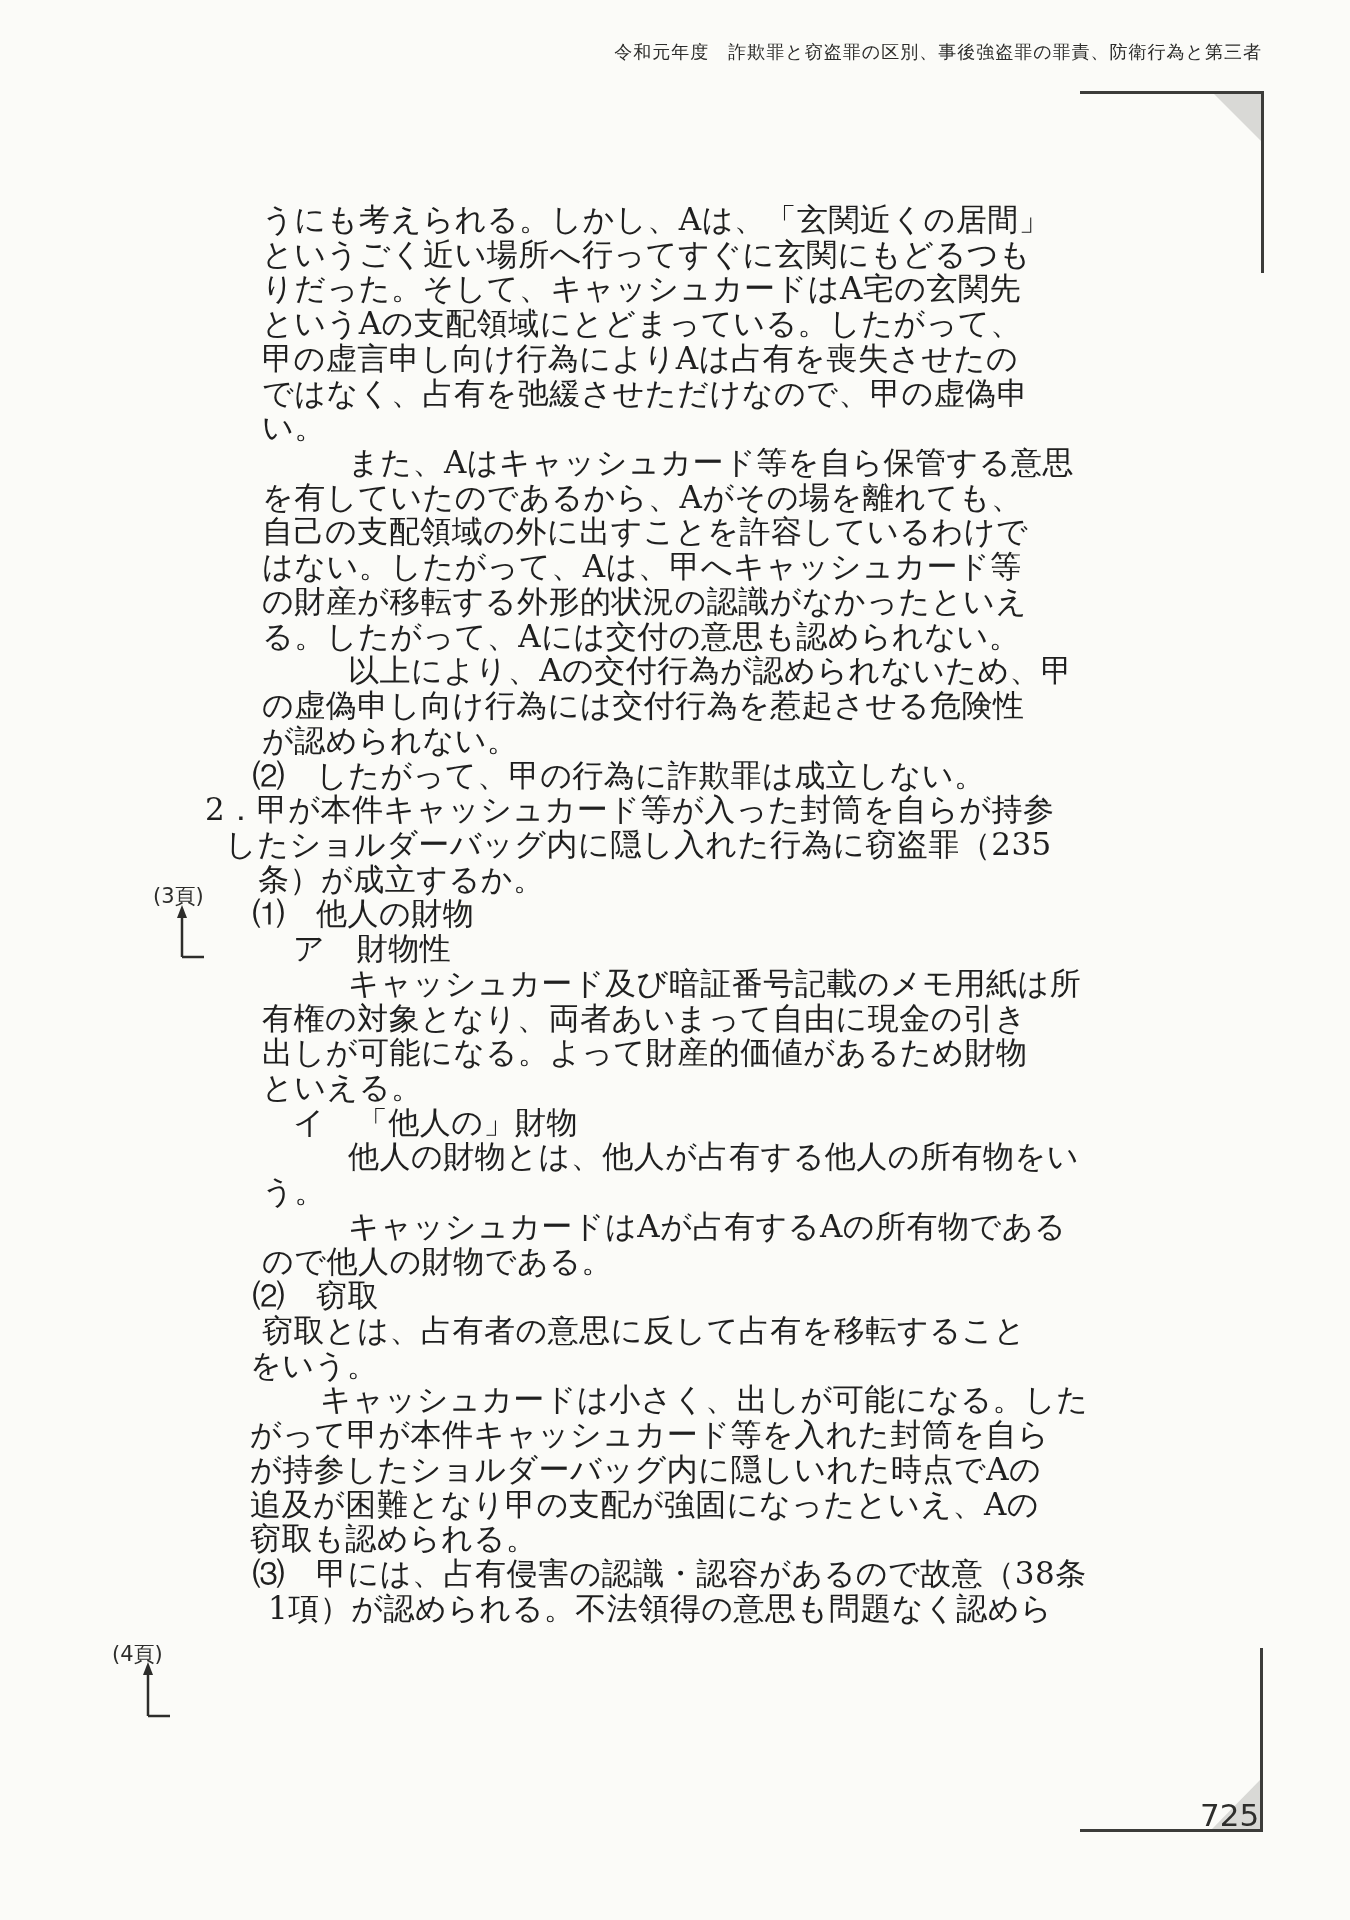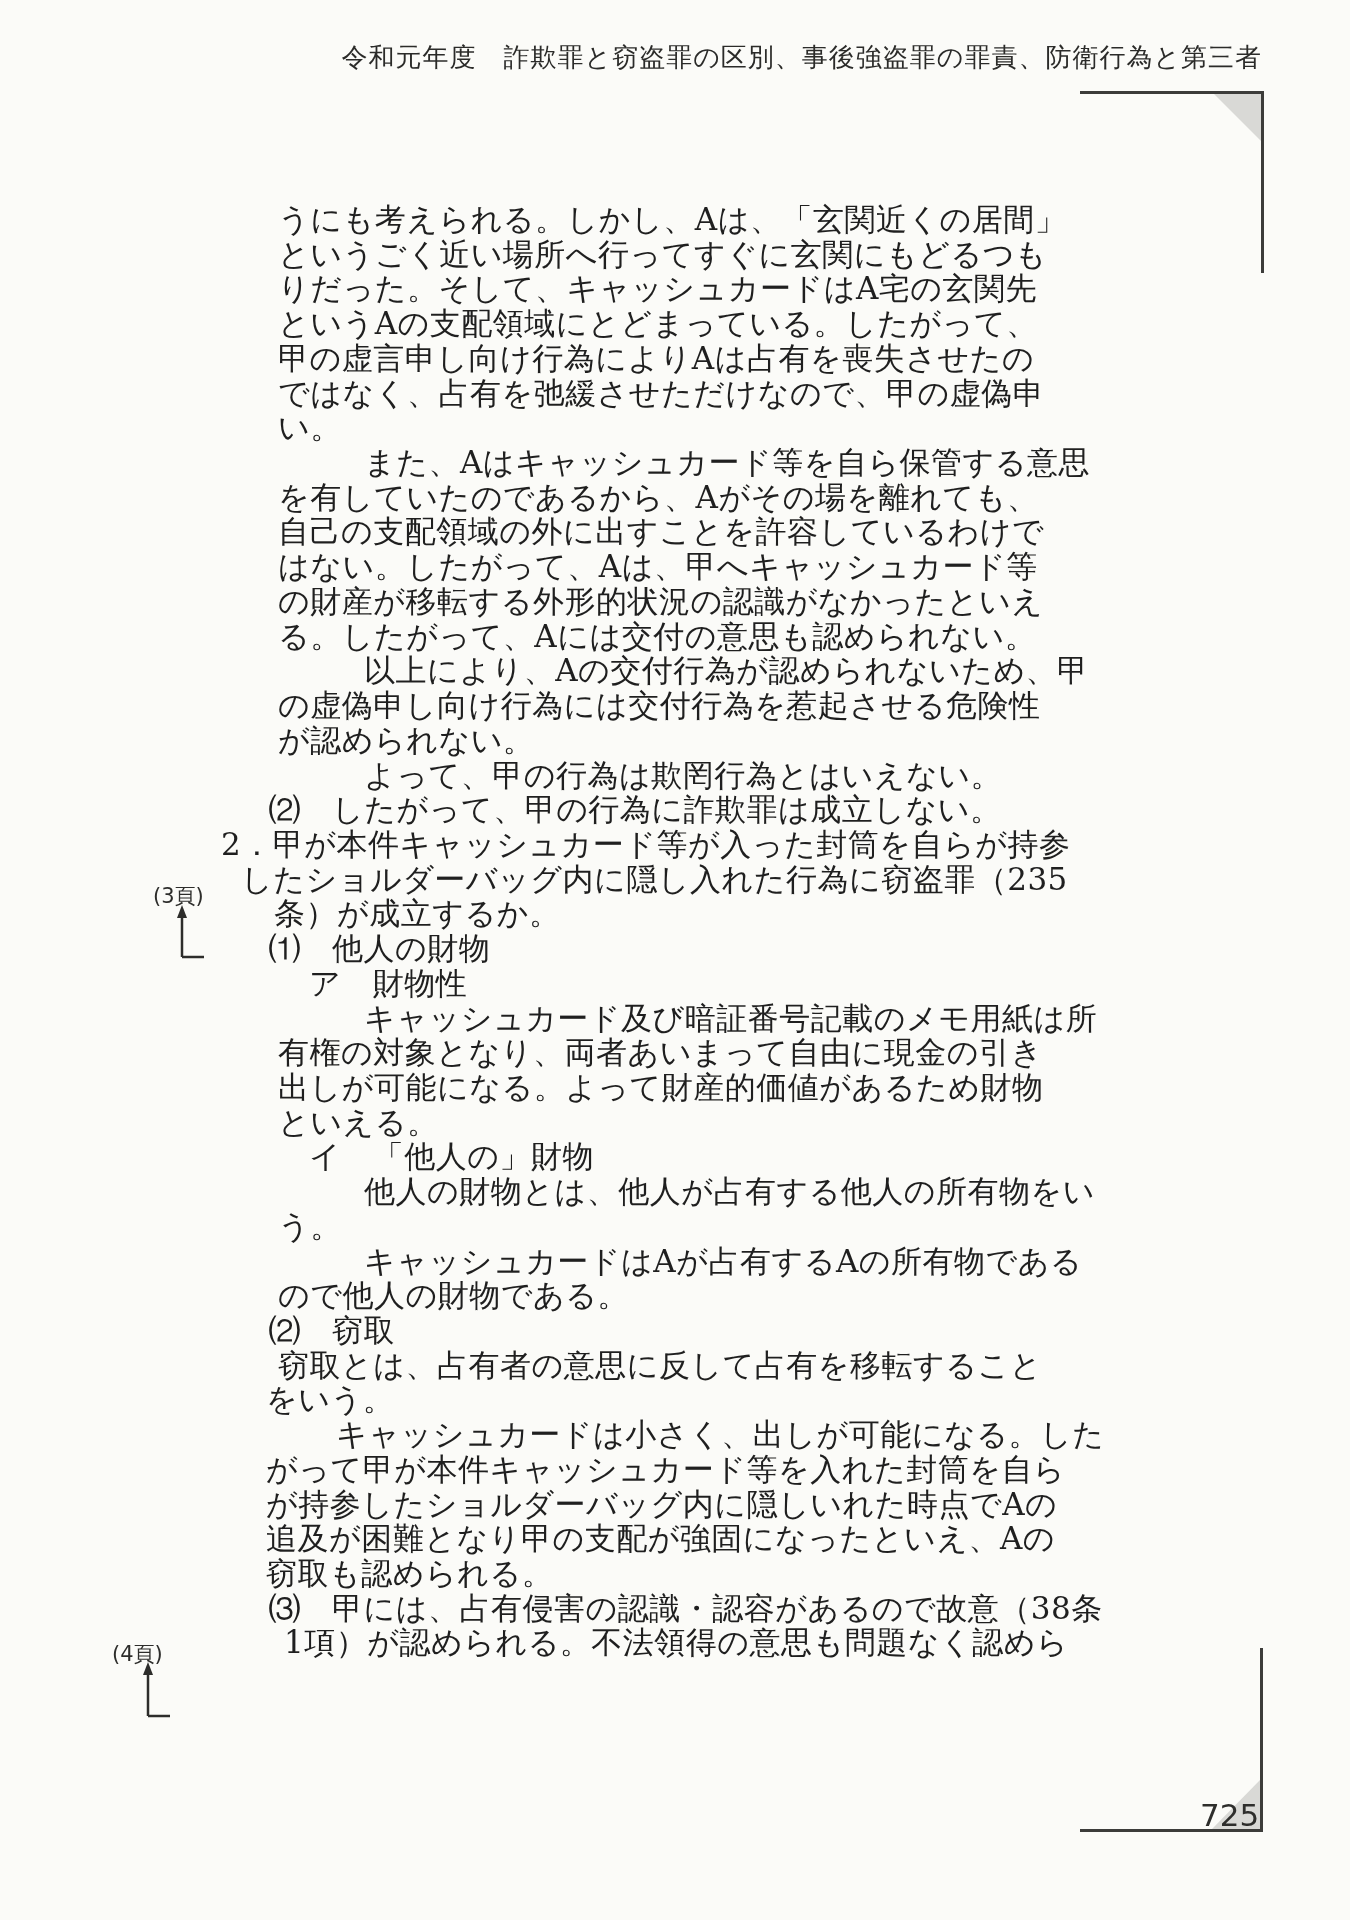--- a/index.html
+++ b/index.html
@@ -15,21 +15,21 @@
     background:var(--paper-color);
     overflow:hidden;
     font-family:"DejaVu Serif","Liberation Serif",serif;
     color:var(--text-color);
   }
   
   .running-head{
     position:absolute;
     top:40px;right:88px;
     font-family:Liberation Serif, serif;
-    font-size:26px;letter-spacing:1px;
+    font-size:18px;letter-spacing:1px;
     color:#2b2b29;
     white-space:nowrap;
   }
   
   .rule{position:absolute;background:var(--rule-color);}
   .rule-top-h{left:1080px;top:91px;width:184px;height:3px;}
   .rule-top-v{left:1261px;top:91px;width:3px;height:182px;}
   .rule-bot-v{left:1260px;top:1648px;width:3px;height:184px;}
   .rule-bot-h{left:1080px;top:1829px;width:183px;height:3px;}
   .fold{position:absolute;background:var(--fold-color);}
@@ -38,21 +38,21 @@
   .fold-bottom{left:1212px;top:1780px;width:48px;height:49px;
     clip-path:polygon(100% 0,100% 100%,0 100%);}
   .page-number{
     position:absolute;left:1200px;top:1797px;width:57px;
     font-family:"DejaVu Sans","Liberation Sans",sans-serif;
     font-size:31px;color:#2e2e2c;text-align:left;
     letter-spacing:0;
   }
   
   .text-block{
-    position:absolute;left:0;top:202px;width:1172px;padding-left:16px;
+    position:absolute;left:0;top:202px;width:1172px;
   }
   .text-line{
     height:34.72px;line-height:34.72px;
     font-size:31px;white-space:nowrap;
     letter-spacing:0.5px;
   }
   .text-line>span{display:inline-block;}
   .ind-cont  >span{margin-left:262px;}
   .ind-para  >span{margin-left:348px;}
   .ind-para2 >span{margin-left:320px;}
@@ -97,21 +97,20 @@
       <div class="text-line ind-cont"><span>い。</span></div>
       <div class="text-line ind-para"><span>また、Aはキャッシュカード等を自ら保管する意思</span></div>
       <div class="text-line ind-cont"><span>を有していたのであるから、Aがその場を離れても、</span></div>
       <div class="text-line ind-cont"><span>自己の支配領域の外に出すことを許容しているわけで</span></div>
       <div class="text-line ind-cont"><span>はない。したがって、Aは、甲へキャッシュカード等</span></div>
       <div class="text-line ind-cont"><span>の財産が移転する外形的状況の認識がなかったといえ</span></div>
       <div class="text-line ind-cont"><span>る。したがって、Aには交付の意思も認められない。</span></div>
       <div class="text-line ind-para"><span>以上により、Aの交付行為が認められないため、甲</span></div>
       <div class="text-line ind-cont"><span>の虚偽申し向け行為には交付行為を惹起させる危険性</span></div>
       <div class="text-line ind-cont"><span>が認められない。</span></div>
-      <div class="text-line ind-para"><span>よって、甲の行為は欺罔行為とはいえない。</span></div>
       <div class="text-line ind-item"><span>⑵　したがって、甲の行為に詐欺罪は成立しない。</span></div>
       <div class="text-line ind-num"><span>2．甲が本件キャッシュカード等が入った封筒を自らが持参</span></div>
       <div class="text-line ind-c2a"><span>したショルダーバッグ内に隠し入れた行為に窃盗罪（235</span></div>
       <div class="text-line ind-c2b"><span>条）が成立するか。</span></div>
       <div class="text-line ind-item"><span>⑴　他人の財物</span></div>
       <div class="text-line ind-kana"><span>ア　財物性</span></div>
       <div class="text-line ind-para"><span>キャッシュカード及び暗証番号記載のメモ用紙は所</span></div>
       <div class="text-line ind-cont"><span>有権の対象となり、両者あいまって自由に現金の引き</span></div>
       <div class="text-line ind-cont"><span>出しが可能になる。よって財産的価値があるため財物</span></div>
       <div class="text-line ind-cont"><span>といえる。</span></div>

